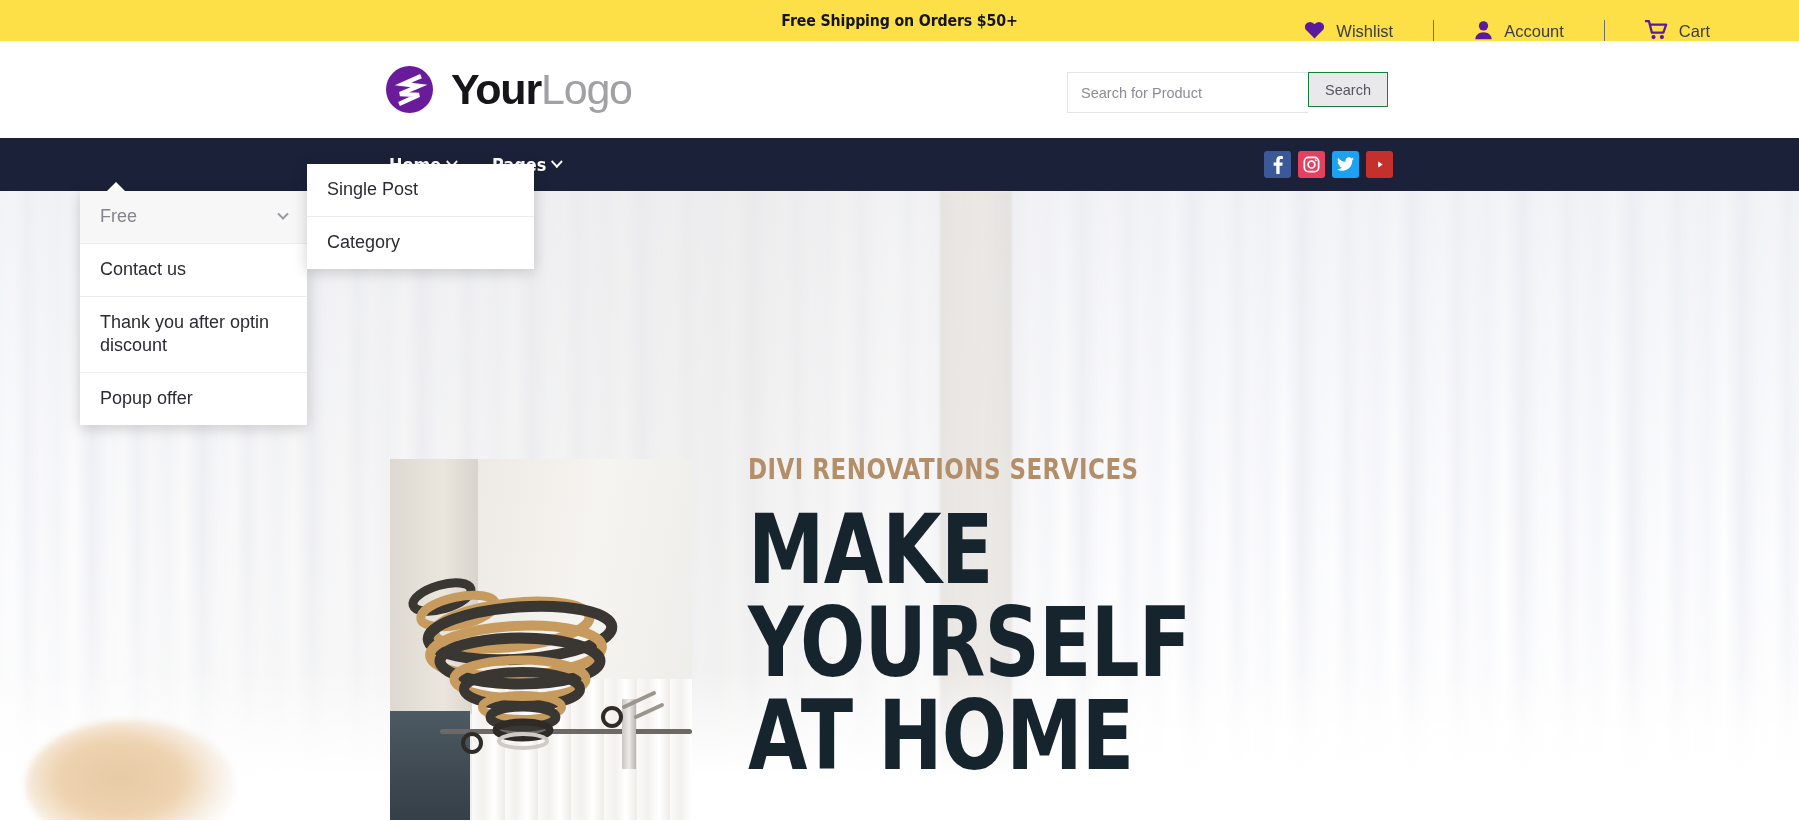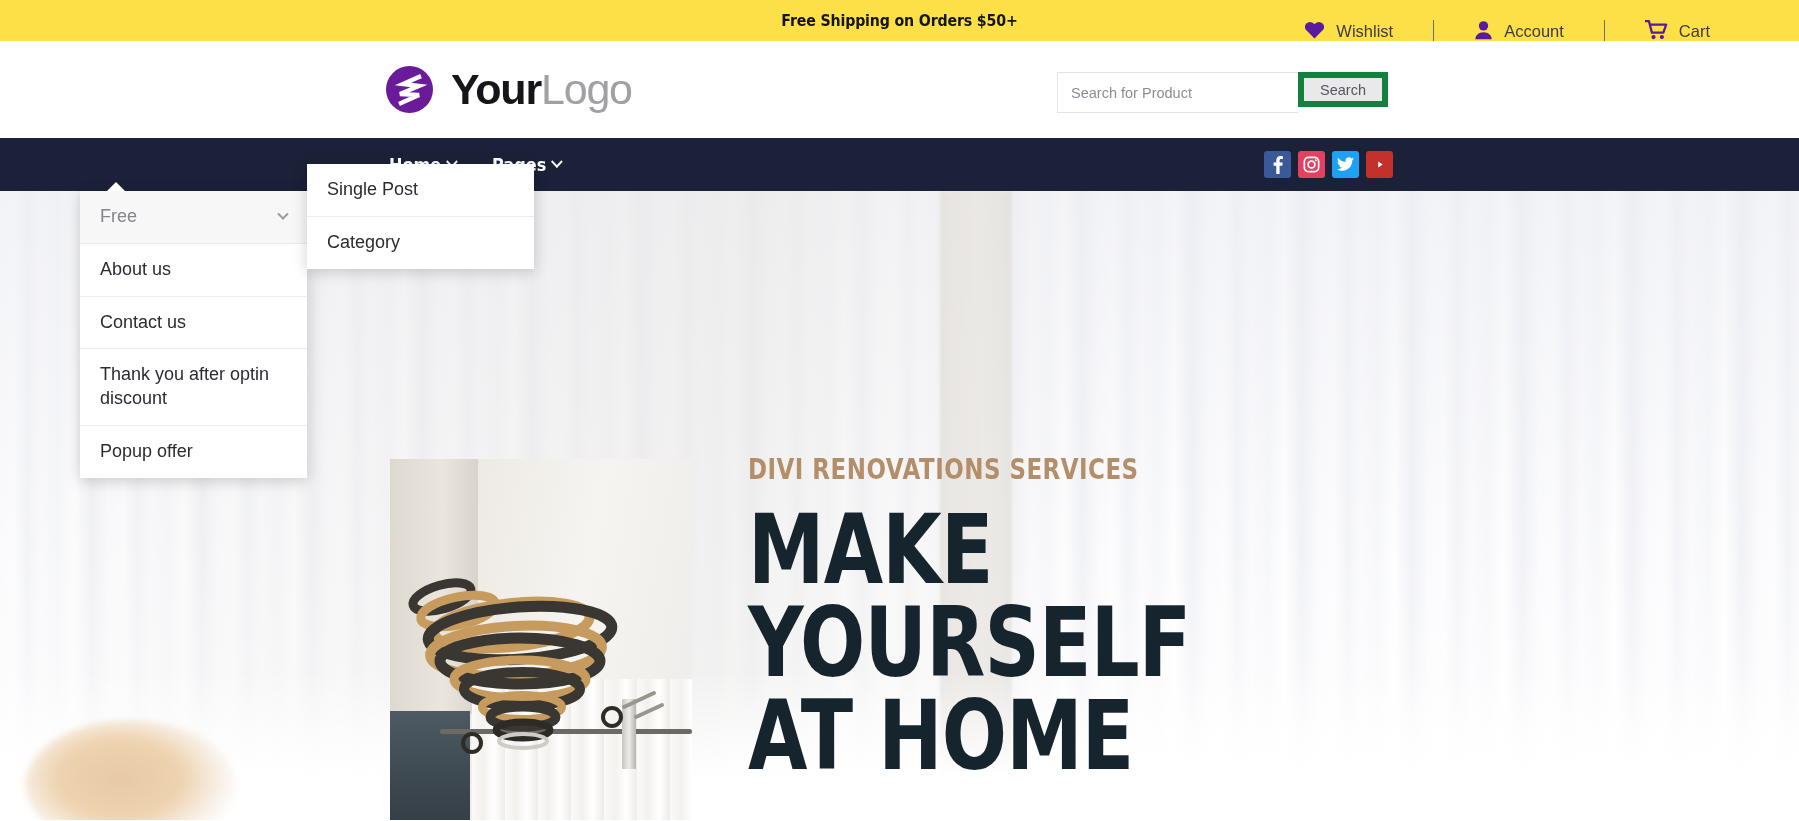--- a/index.html
+++ b/index.html
@@ -98,21 +98,21 @@
     padding: 0 13px;
     font-size: 14.5px;
     color: #55555f;
     font-family: "Liberation Sans", sans-serif;
     outline: none;
   }
   .search-input::placeholder { color: #8c8c96; }
   .search-btn {
     height: 35px;
     padding: 0 16px;
-    border: 6px solid #15803d;
+    border: 1px solid #15803d;
     background: #e9e9ec;
     color: #55555f;
     font-size: 14.5px;
     font-family: "Liberation Sans", sans-serif;
     cursor: pointer;
   }
 
   
   .navbar {
     height: 53px;
@@ -429,21 +429,20 @@
     <div class="dd-item active">
       <span>Free</span>
       <span class="dd-chev"></span>
 
       <div class="dd-sub">
         <div class="dd-item">Single Post</div>
         <div class="dd-item">Category</div>
       </div>
     </div>
 
-    <div class="dd-item">About us</div>
     <div class="dd-item">Contact us</div>
     <div class="dd-item">Thank you after optin discount</div>
     <div class="dd-item">Popup offer</div>
 
   </div>
 </div>
 
 <div class="hero">
   <div class="hero-bg"></div>
   <div class="hero-bg2"></div>

